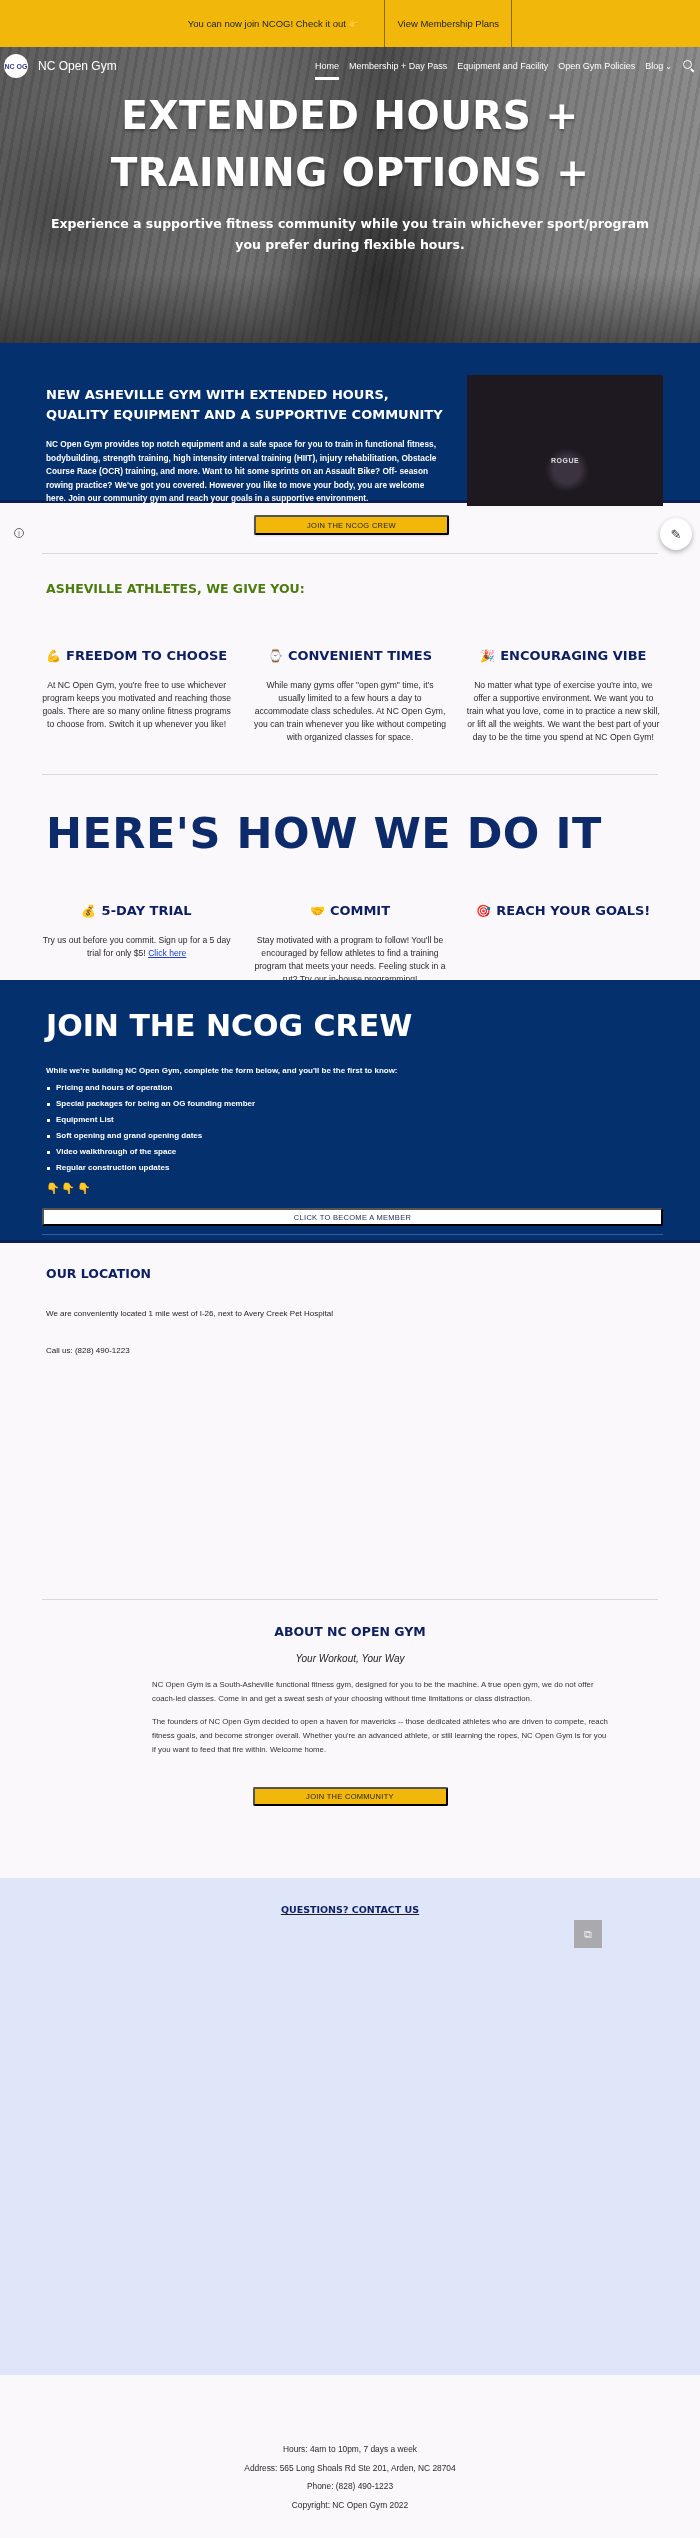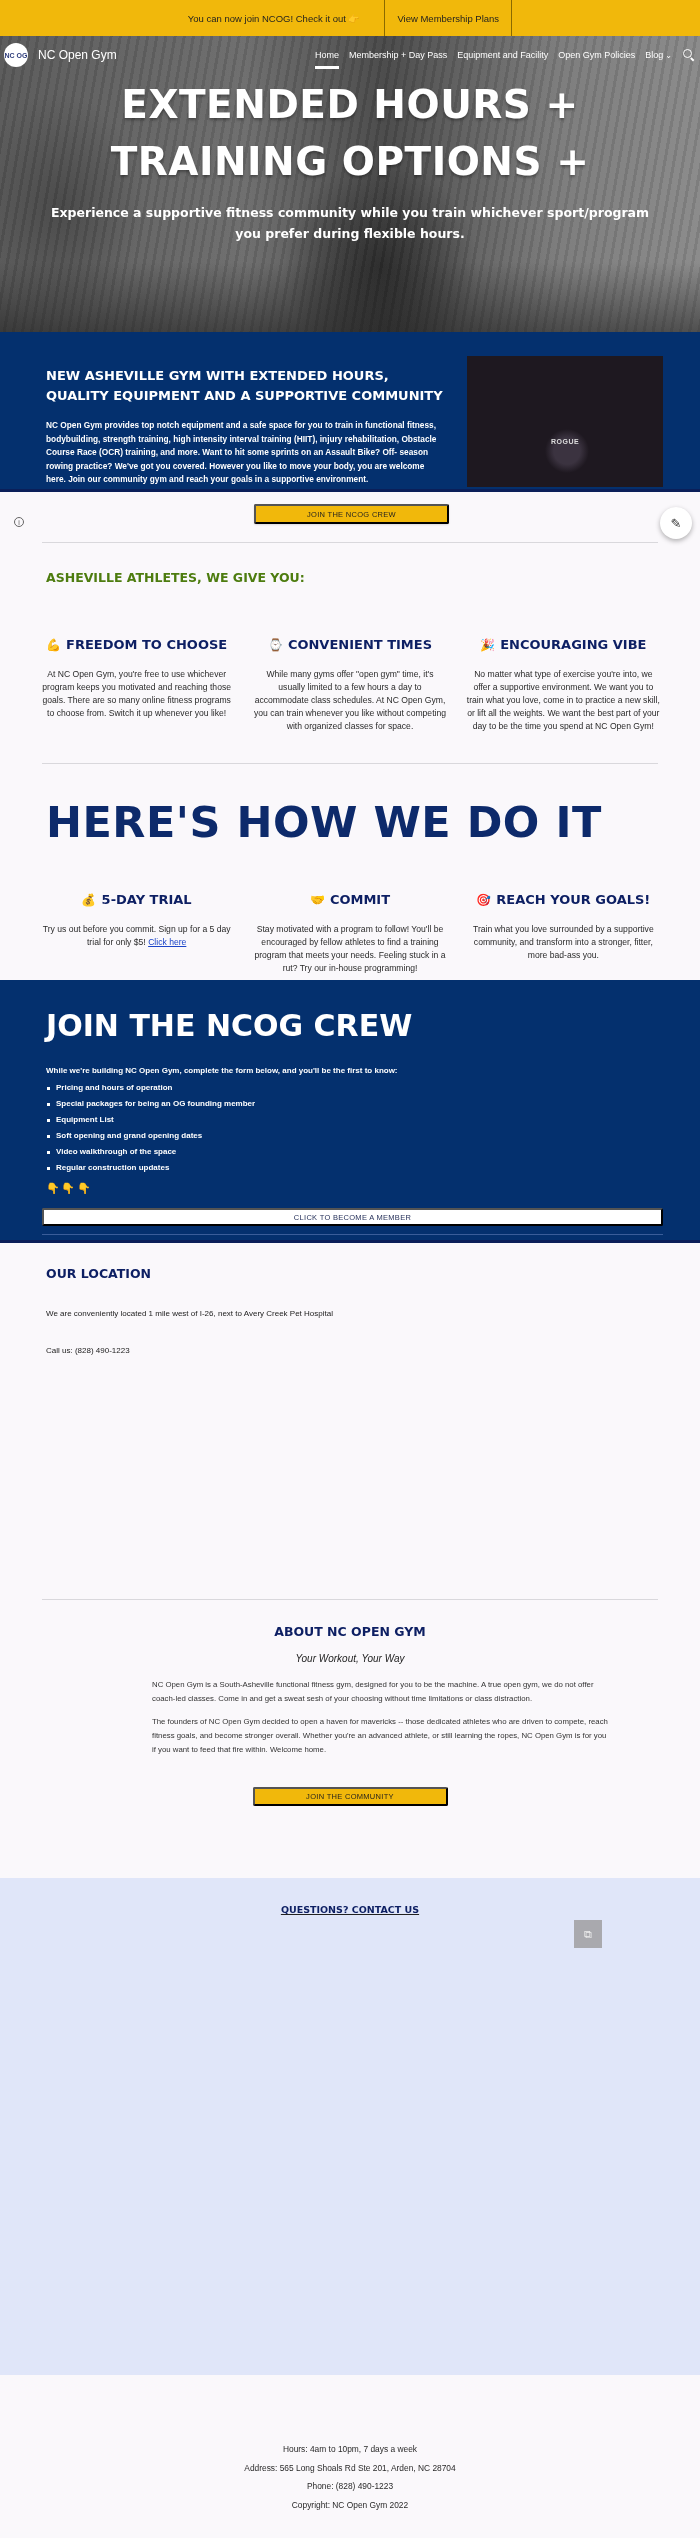--- a/index.html
+++ b/index.html
@@ -1,20 +1,20 @@
 <!DOCTYPE html>
 <html><head>
 <meta charset="utf-8">
 <style>
   * { box-sizing: border-box; margin: 0; padding: 0; }
   html, body { width: 700px; background: #faf8fb; font-family: "Liberation Sans", sans-serif; color: #212121; }
   .page { width: 700px; height: 2538px; position: relative; overflow: hidden; background: #faf8fb; }
 
   
-  .announce { height: 36px; background: #f1b80b; display: flex; align-items: center; justify-content: center; gap: 24px; }
+  .announce { height: 47px; background: #f1b80b; display: flex; align-items: center; justify-content: center; gap: 24px; }
   .announce-text { font-size: 9.5px; color: #1f1f1f; }
   .announce-btn { font-size: 9.5px; color: #1f1f1f; border: 1px solid #8a6a00; border-radius: 3px; padding: 22px 12px; background: transparent; }
 
   
   .hero { position: relative; height: 296px; overflow: hidden;
     background:
       radial-gradient(ellipse 140px 150px at 380px 230px, rgba(40,40,40,0.9), rgba(40,40,40,0) 70%),
       radial-gradient(ellipse 120px 160px at 60px 170px, rgba(70,70,70,0.9), rgba(70,70,70,0) 70%),
       linear-gradient(90deg, #5a5a5a 0%, #6d6d6d 35%, #4a4a4a 55%, #7c7c7c 80%, #8a8a8a 100%);
   }
@@ -29,21 +29,21 @@
   .nav-link { color: #fff; font-size: 9px; position: relative; white-space: nowrap; }
   .nav-link.active::after { content: ""; position: absolute; left: 0; right: 0; bottom: -9px; height: 3px; background: #fff; }
   .chev { font-size: 8px; margin-left: 2px; }
   .search-ic { width: 14px; height: 14px; position: relative; }
   .search-ic::before { content: ""; position: absolute; left: 1px; top: 1px; width: 7px; height: 7px; border: 1.6px solid #fff; border-radius: 50%; }
   .search-ic::after { content: ""; position: absolute; left: 9px; top: 9px; width: 4px; height: 1.6px; background: #fff; transform: rotate(45deg); transform-origin: left; }
   .hero-title { position: relative; z-index: 2; text-align: center; color: #fff; font-family: "DejaVu Sans", sans-serif; font-weight: bold; font-size: 39px; line-height: 57px; margin-top: 2px; text-shadow: 0 2px 3px rgba(0,0,0,0.35); letter-spacing: 0.5px; }
   .hero-sub { position: relative; z-index: 2; text-align: center; color: #fff; font-family: "DejaVu Sans", sans-serif; font-weight: bold; font-size: 12.5px; line-height: 21px; margin: 12px 50px 0; }
 
   
-  .intro { background: #04306e; height: 160px; display: flex; padding: 24px 37px 0 46px; border-bottom: 3px solid #0b1f59; }
+  .intro { background: #04306e; height: 160px; display: flex; padding: 32px 37px 0 46px; border-bottom: 3px solid #0b1f59; }
   .intro-left { width: 400px; }
   .intro-h { color: #fff; font-family: "DejaVu Sans", sans-serif; font-weight: bold; font-size: 13px; line-height: 20px; margin-top: 10px; }
   .intro-p { color: #fff; font-size: 8.3px; line-height: 13.5px; font-weight: bold; margin-top: 13px; }
   .intro-img { width: 196px; height: 131px; margin-left: auto; background:
       radial-gradient(circle 22px at 100px 95px, #3b3340 0 60%, #1e1820 100%),
       radial-gradient(circle 18px at 70px 70px, #3b3340 0 60%, #1e1820 100%),
       radial-gradient(circle 18px at 130px 70px, #3b3340 0 60%, #1e1820 100%),
       radial-gradient(circle 14px at 60px 45px, #3b3340 0 60%, #1e1820 100%),
       radial-gradient(circle 14px at 100px 45px, #3b3340 0 60%, #1e1820 100%),
       radial-gradient(circle 14px at 145px 45px, #3b3340 0 60%, #1e1820 100%),
@@ -191,21 +191,20 @@
           <span class="emoji">🤝</span>
           <span>COMMIT</span>
         </div>
       <div class="col-p">Stay motivated with a program to follow! You'll be encouraged by fellow athletes to find a training program that meets your needs. Feeling stuck in a rut? Try our in-house programming!</div>
     </div>
     <div class="col">
       <div class="col-h">
           <span class="emoji">🎯</span>
           <span>REACH YOUR GOALS!</span>
         </div>
-      <div class="col-p">Train what you love surrounded by a supportive community, and transform into a stronger, fitter, more bad-ass you.</div>
     </div>
   </div>
 
   <div class="crew" style="position:absolute; left:0; top:980px; width:700px;">
     <div class="crew-h">JOIN THE NCOG CREW</div>
     <div class="crew-intro">While we're building NC Open Gym, complete the form below, and you'll be the first to know:</div>
     <ul class="crew-list">
       <li>Pricing and hours of operation</li>
       <li>Special packages for being an OG founding member</li>
       <li>Equipment List</li>

